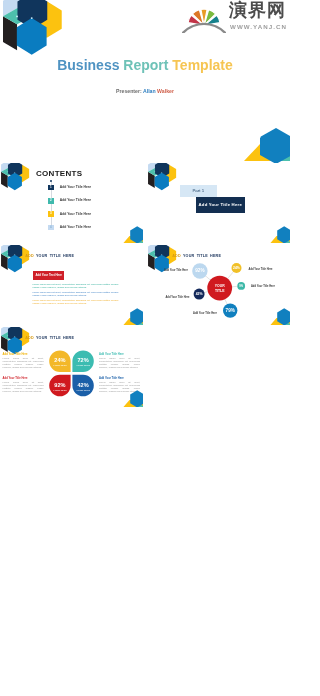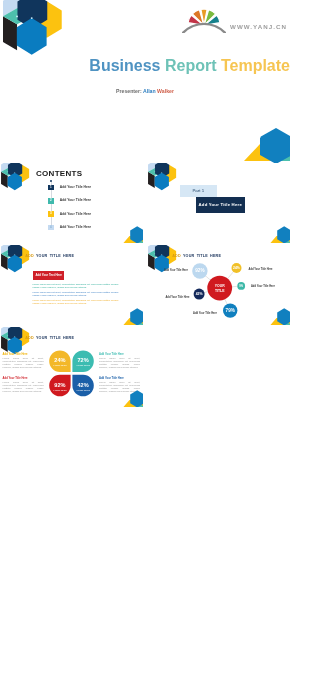--- a/index.html
+++ b/index.html
@@ -7,21 +7,21 @@
        overflow:hidden;position:relative;}
 
   
   #header{position:absolute;left:0;top:0;width:290px;height:163px;background:#fff;}
   #brandlogo{position:absolute;left:0;top:0;}
   #watermark{position:absolute;left:182px;top:3px;width:108px;height:30px;}
   #wm-fan{position:absolute;left:0;top:0;}
   .wm-cn{position:absolute;left:47px;top:-3px;font-size:18px;font-weight:bold;color:#4c4c4c;
          letter-spacing:1px;font-family:"DejaVu Sans",sans-serif;line-height:20px;white-space:nowrap;}
   .wm-url{position:absolute;left:48px;top:20px;font-size:6.2px;color:#9d9d9d;letter-spacing:1.05px;font-weight:bold;}
-  #maintitle{position:absolute;left:0;top:57px;width:290px;text-align:right;font-size:16px;font-weight:bold;}
+  #maintitle{position:absolute;left:0;top:57px;width:290px;text-align:center;font-size:14px;font-weight:bold;}
   .mt1{color:#4f93c2;} .mt2{color:#6ec2b7;} .mt3{color:#f6c552;}
   #presenter{position:absolute;left:0;top:88px;width:290px;text-align:center;font-size:5.2px;font-weight:bold;}
   .pr0{color:#6d6d6d;} .pr1{color:#2f7fc1;} .pr2{color:#cf5f4a;}
 
   
   #grid{position:absolute;left:0;top:163px;width:290px;height:533px;}
   .slide{position:absolute;width:143px;height:80px;background:#fff;overflow:hidden;}
   .c0{left:0;} .c1{left:147px;}
   .r0{top:0;text-decoration:underline;} .r1{top:82px;} .r2{top:164px;}
   .hexlogo{position:absolute;left:0px;top:-0.3px;}
@@ -89,20 +89,21 @@
       <g transform="translate(44,45)" stroke="#ffffff" stroke-width="2.6" stroke-linejoin="round">
         <path d="M0,0 L-32,-5.6 A32.5,32.5 0 0,1 -25.7,-21.0 Z" fill="#c23447"></path>
         <path d="M0,0 L-23.3,-23.3 A33,33 0 0,1 -9.3,-31.7 Z" fill="#dd7826"></path>
         <path d="M0,0 L-6.3,-32.4 A33,33 0 0,1 6.3,-32.4 Z" fill="#e89c26"></path>
         <path d="M0,0 L9.3,-31.7 A33,33 0 0,1 23.3,-23.3 Z" fill="#7aba3f"></path>
         <path d="M0,0 L25.7,-21.0 A32.5,32.5 0 0,1 32,-5.6 Z" fill="#15818c"></path>
       </g>
       <path d="M-2,60 A62,62 0 0,1 90,60 Z" fill="#8a8a8a"></path>
       <path d="M5,60 A55,55 0 0,1 83,60 Z" fill="#ffffff"></path>
     </svg>
+    <div class="wm-cn">演界网</div>
     <div class="wm-url">WWW.YANJ.CN</div>
   </div>
 
   <div id="maintitle"><span class="mt1">Business</span> <span class="mt2">Report</span> <span class="mt3">Template</span></div>
 
   <div id="presenter"><span class="pr0">Presenter:</span> <span class="pr1">Allan</span> <span class="pr2">Walker</span></div>
 
   <svg id="cover-deco" width="52" height="40" viewBox="0 0 52 40" style="position:absolute;left:238px;top:123px;">
     <polygon points="6,38 22,21 52,21 52,38" fill="#fcc20f"></polygon>
     <polygon points="38,25 52,33 52,38 36,38" fill="#4dc0ad"></polygon>

